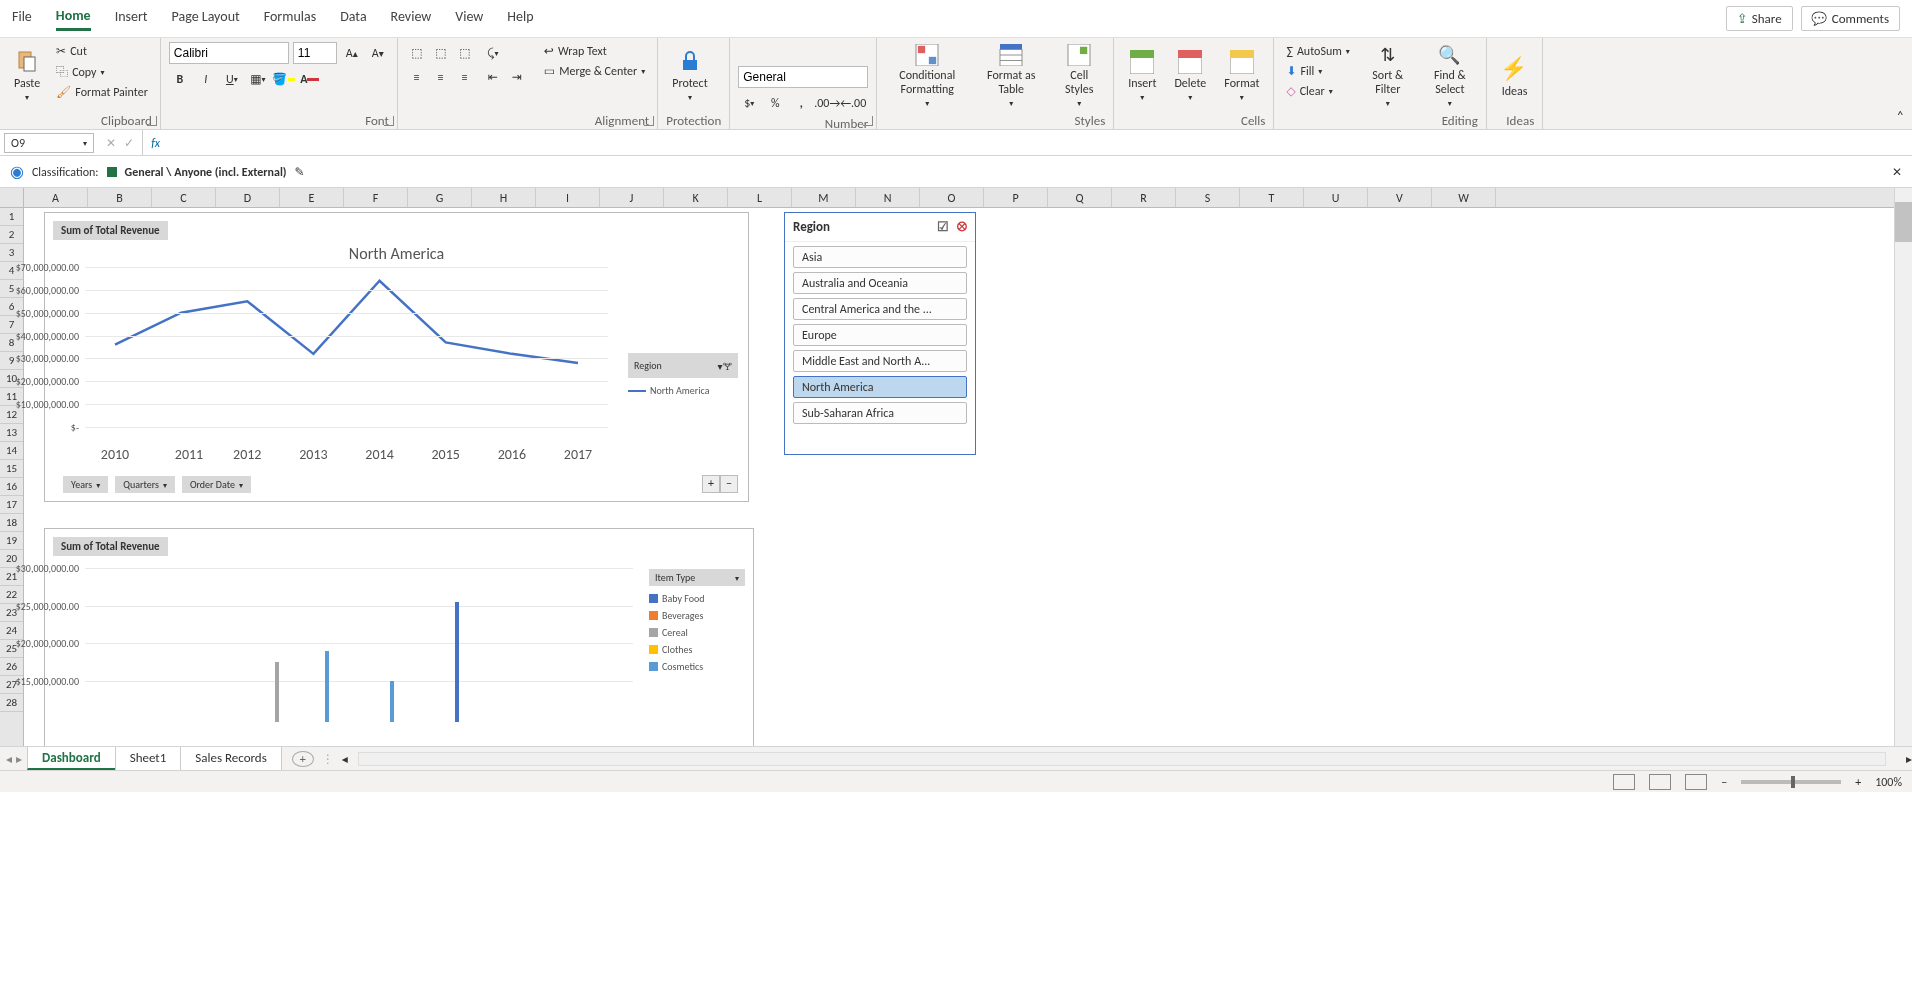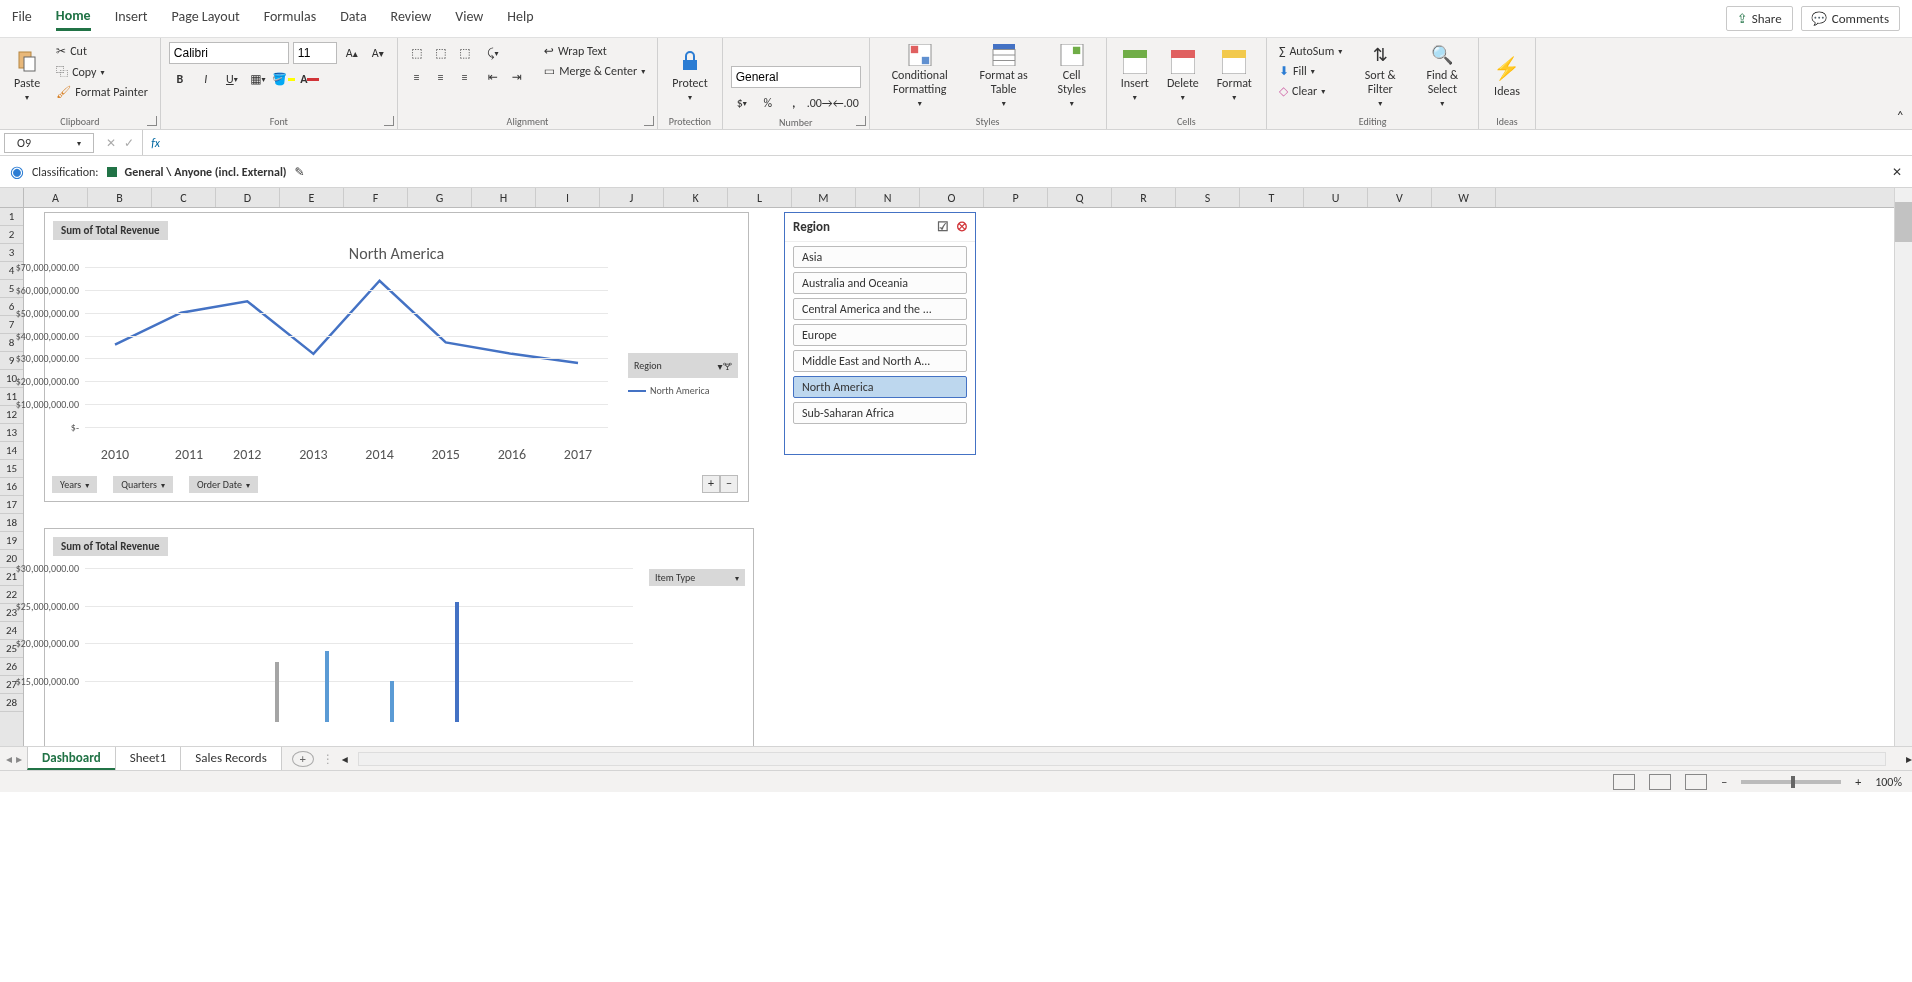--- a/index.html
+++ b/index.html
@@ -8,36 +8,36 @@
 
 .tabs { display: flex; gap: 24px; padding: 6px 12px; background: #fff; border-bottom: 1px solid #e0e0e0; align-items: center; }
 .tab { cursor: pointer; font-size: 14px; color: #444; padding-bottom: 4px; }
 .tab.active { color: #217346; font-weight: 600; border-bottom: 3px solid #217346; text-align: right; }
 .tabs-right { margin-left: auto; display: flex; gap: 8px; }
 .btn-share, .btn-comments { border: 1px solid #c8c8c8; padding: 4px 10px; border-radius: 2px; cursor: pointer; display: flex; align-items: center; gap: 4px; font-size: 13px; }
 
 
 .ribbon { display: flex; background: #f3f2f1; border-bottom: 1px solid #d4d4d4; height: 92px; }
 .ribbon-group { display: flex; flex-direction: column; justify-content: space-between; border-right: 1px solid #d0d0d0; padding: 4px 8px 1px; position: relative; }
-.ribbon-group-label { text-align: center; color: #666; font-size: 10px; padding-top: 2px; }
+.ribbon-group-label { text-align: right; color: #666; font-size: 13px; padding-top: 2px; }
 .ribbon-content { display: flex; gap: 6px; align-items: flex-start; flex: 1; }
 .ribbon-btn-lg { display: flex; flex-direction: column; align-items: center; justify-content: center; gap: 2px; padding: 2px 6px; cursor: pointer; font-size: 12px; text-align: center; height: 68px; }
 .ribbon-btn-lg .ic { width: 24px; height: 24px; }
 .ribbon-btn-sm { display: flex; align-items: center; gap: 4px; cursor: pointer; padding: 2px 4px; font-size: 12px; }
 .ribbon-stack { display: flex; flex-direction: column; gap: 2px; }
 .dialog-launcher { position: absolute; right: 3px; bottom: 3px; width: 10px; height: 10px; border: 1px solid #888; border-top: none; border-left: none; cursor: pointer; }
 .font-select { width: 120px; height: 22px; border: 1px solid #bbb; padding: 0 4px; font-size: 12px; }
 .size-select { width: 44px; height: 22px; border: 1px solid #bbb; padding: 0 4px; font-size: 12px; }
 .num-select { width: 130px; height: 22px; border: 1px solid #bbb; padding: 0 4px; font-size: 12px; }
 .icon-btn { width: 22px; height: 22px; display: flex; align-items: center; justify-content: center; cursor: pointer; }
 .collapse-ribbon { margin-left: auto; padding: 4px 8px; cursor: pointer; align-self: flex-end; font-size: 14px; }
 
 
 .formula-row { display: flex; align-items: center; border-bottom: 1px solid #d4d4d4; height: 26px; }
-.name-box { width: 90px; border: 1px solid #bbb; margin: 2px 4px; padding: 2px 12px; display: flex; justify-content: space-between; align-items: center; }
+.name-box { width: 90px; border: 1px solid #bbb; margin: 2px 4px; padding: 2px 6px; display: flex; justify-content: space-between; align-items: center; }
 .fx-btns { display: flex; gap: 8px; padding: 0 8px; color: #aaa; border-right: 1px solid #ccc; height: 100%; align-items: center; }
 .fx-label { padding: 0 8px; font-style: italic; color: #0369a1; }
 .formula-input { flex: 1; border: none; height: 100%; padding: 0 6px; }
 
 
 .class-bar { display: flex; align-items: center; gap: 8px; padding: 6px 10px; border-bottom: 1px solid #d4d4d4; }
 .class-dot { width: 10px; height: 10px; background: #217346; }
 
 
 .grid-container { position: relative; height: 558px; overflow: hidden; }
@@ -58,21 +58,21 @@
 .chart-title { text-align: center; font-size: 16px; color: #555; margin-top: -4px; }
 .chart-plot { position: relative; margin: 4px 140px 4px 40px; height: 180px; }
 .y-label { position: absolute; left: -90px; width: 84px; text-align: right; font-size: 10px; color: #555; transform: translateY(-50%); }
 .x-label { position: absolute; bottom: -16px; font-size: 14px; color: #555; transform: translateX(-50%); }
 .grid-line { position: absolute; left: 0; right: 0; border-top: 1px solid #e8e8e8; }
 .legend-box1 { position: absolute; right: 10px; top: 140px; width: 110px; }
 .legend-filter { background: #d8d8d8; padding: 2px 6px; font-size: 10px; display: flex; justify-content: space-between; align-items: center; margin-bottom: 6px; }
 .legend-item { font-size: 10px; color: #555; display: flex; align-items: center; gap: 4px; margin-bottom: 4px; }
 .legend-line { width: 18px; height: 2px; background: #4472c4; }
 .legend-sq { width: 9px; height: 9px; }
-.chart-filters { position: absolute; bottom: 8px; left: 7px; display: flex; gap: 16px; justify-content: space-between; }
+.chart-filters { position: absolute; bottom: 8px; left: 18px; display: flex; gap: 7px; justify-content: space-between; }
 .filter-chip { background: #d8d8d8; padding: 2px 8px; font-size: 10px; display: flex; align-items: center; gap: 4px; }
 .expand-btns { position: absolute; bottom: 8px; right: 10px; display: flex; }
 .exp-btn { width: 18px; height: 18px; border: 1px solid #bbb; text-align: center; line-height: 14px; font-size: 12px; cursor: pointer; background:#eee; }
 
 
 .slicer { position: absolute; left: 760px; top: 4px; width: 192px; border: 1px solid #4472c4; background: #fff; }
 .slicer-header { display: flex; justify-content: space-between; padding: 6px 8px; font-weight: 600; font-size: 13px; border-bottom: 1px solid #eee; }
 .slicer-icons { display: flex; gap: 8px; color: #666; }
 .slicer-item { margin: 4px 8px; padding: 3px 8px; border: 1px solid #bbb; border-radius: 2px; font-size: 12px; cursor: pointer; background: #fcfcfc; }
 .slicer-item.selected { background: #bdd7ee; border-color: #4472c4; }
@@ -534,20 +534,42 @@
           <div class="bar" style="left: 190px; height: 60px; background: rgb(165, 165, 165);"></div>
           <div class="bar" style="left: 240px; height: 71.25px; background: rgb(91, 155, 213);"></div>
           <div class="bar" style="left: 305px; height: 41.25px; background: rgb(91, 155, 213);"></div>
           <div class="bar" style="left: 370px; height: 120px; background: rgb(68, 114, 196);"></div>
         </div>
       <div class="legend-box2">
         <div class="legend-filter">
             <span>Item Type</span>
             <span class="tri">▾</span>
           </div>
+        <div id="legend2-items">
+            <div class="legend-item">
+              <span class="legend-sq" style="background: rgb(68, 114, 196);"></span>
+              <span>Baby Food</span>
+            </div>
+            <div class="legend-item">
+              <span class="legend-sq" style="background: rgb(237, 125, 49);"></span>
+              <span>Beverages</span>
+            </div>
+            <div class="legend-item">
+              <span class="legend-sq" style="background: rgb(165, 165, 165);"></span>
+              <span>Cereal</span>
+            </div>
+            <div class="legend-item">
+              <span class="legend-sq" style="background: rgb(255, 192, 0);"></span>
+              <span>Clothes</span>
+            </div>
+            <div class="legend-item">
+              <span class="legend-sq" style="background: rgb(91, 155, 213);"></span>
+              <span>Cosmetics</span>
+            </div>
+          </div>
       </div>
     </div>
 
     <div class="slicer">
       <div class="slicer-header">
         <span>Region</span>
         <div class="slicer-icons">
           <span>☑</span>
           <span style="color:#d13438">⮾</span>
         </div>

